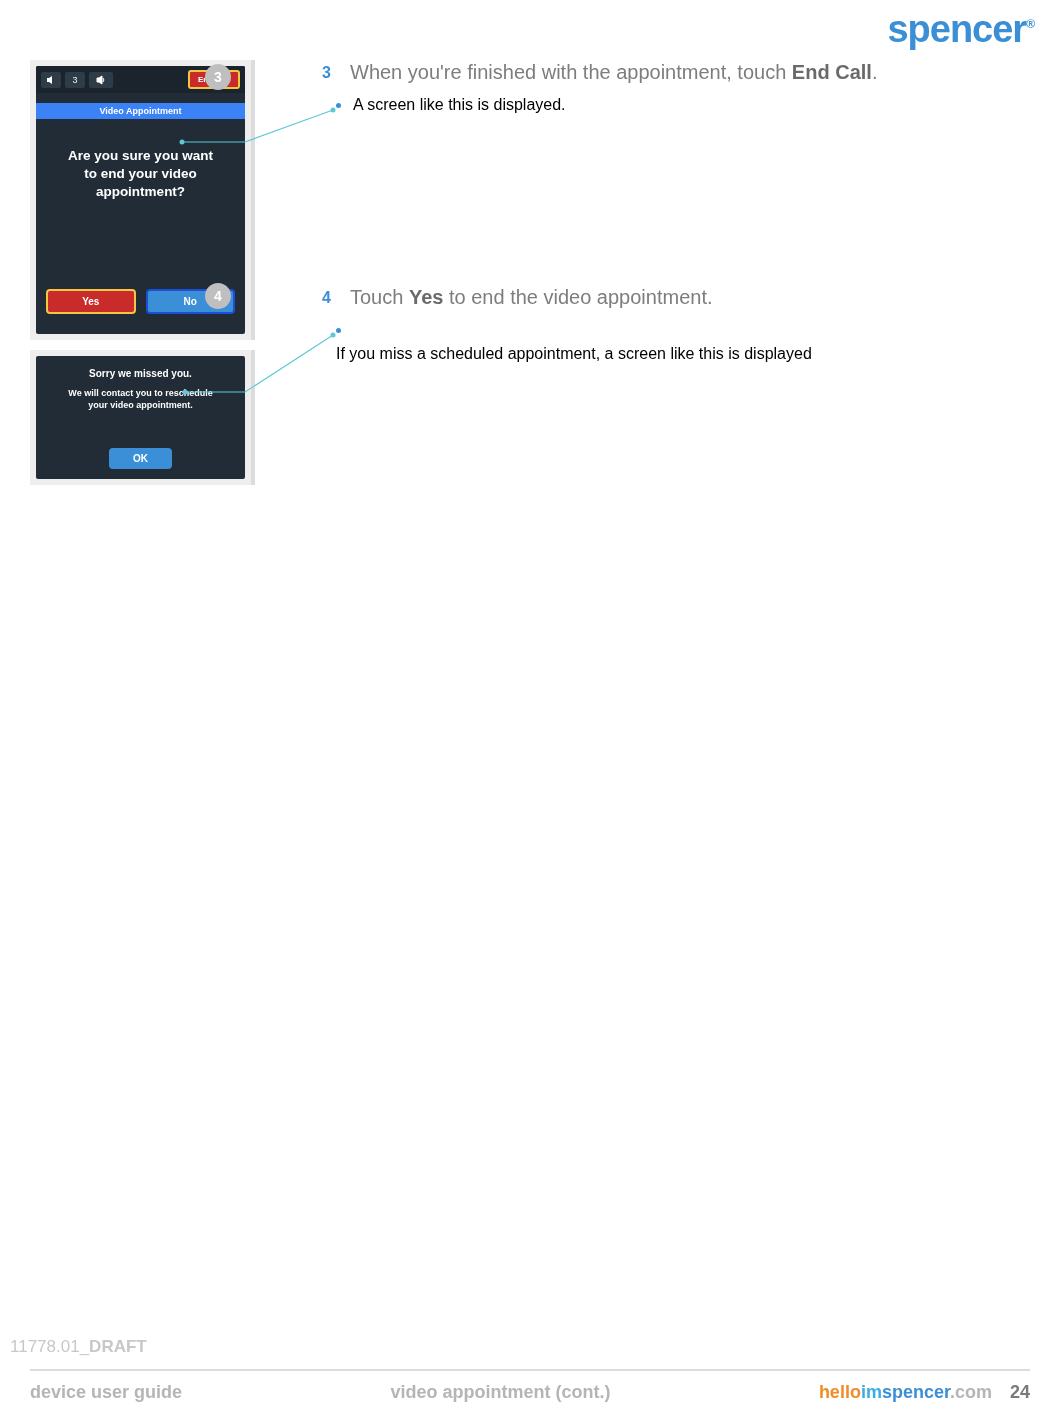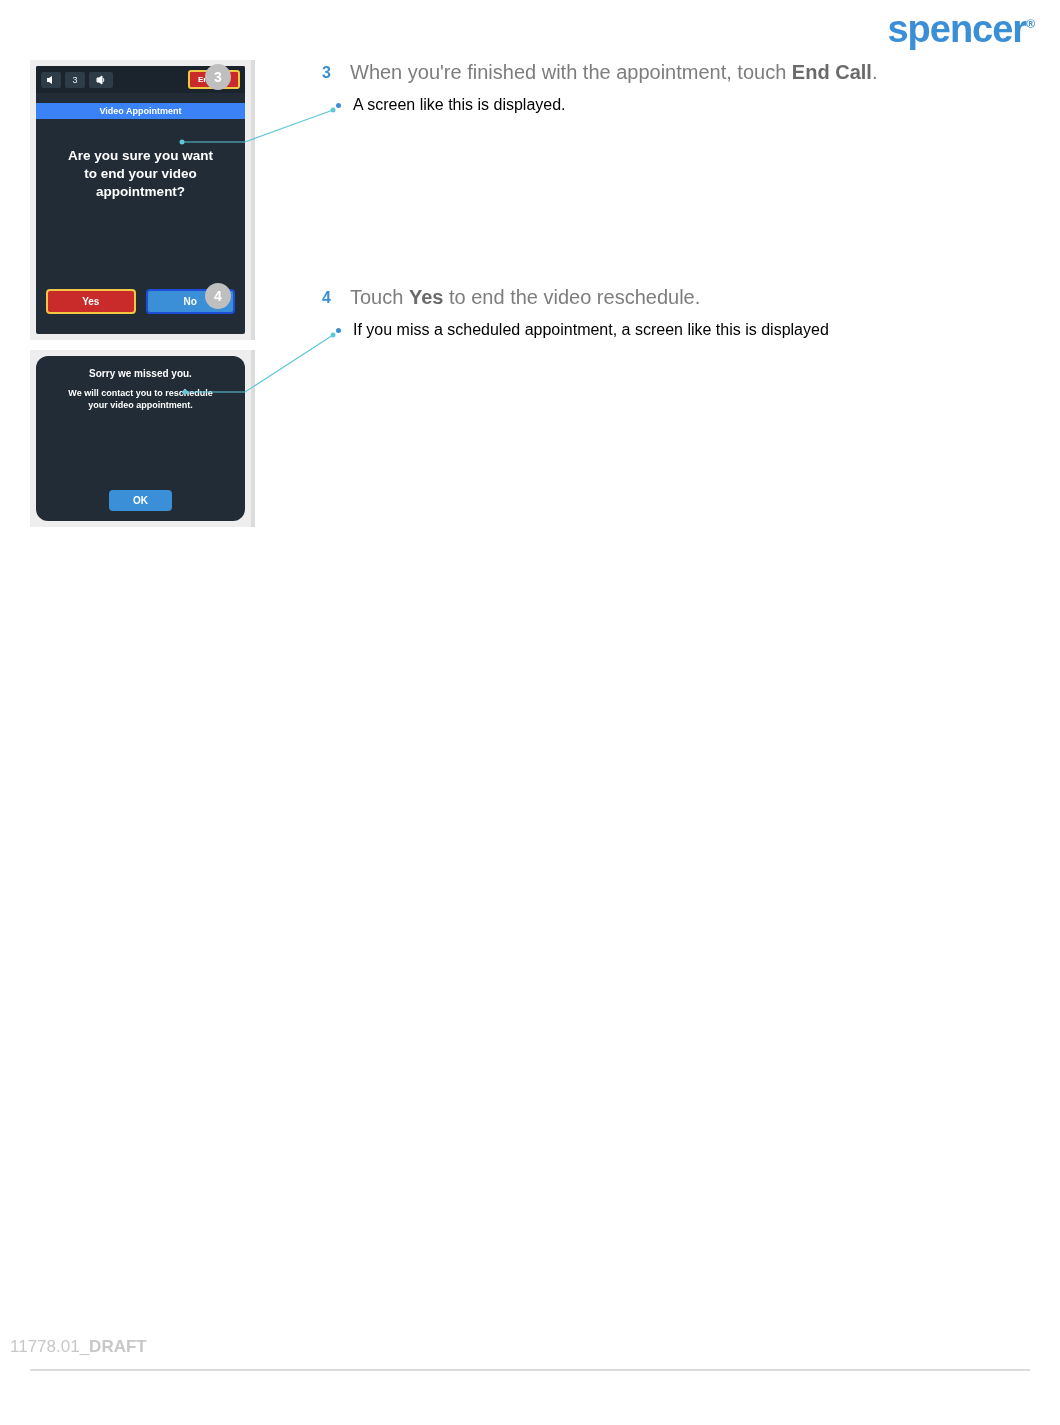--- a/index.html
+++ b/index.html
@@ -24,21 +24,21 @@
   .topbar-left { display: flex; gap: 4px; align-items: center; }
   .end-call { background: #c92a2a; color: #fff; font-size: 8px; font-weight: 700; padding: 3px 8px; border-radius: 3px; border: 2px solid #f2c744; }
   .blue-band { background: #3b82f6; color: #fff; font-size: 9px; font-weight: 600; padding: 3px 5px; margin-top: 10px; }
   .screen1 .q { font-weight: 800; font-size: 13.5px; line-height: 1.35; padding: 28px 30px 22px; }
   .btn-row { display: flex; gap: 10px; justify-content: center; padding: 0 10px 12px; }
   .row-bottom { position: absolute; bottom: 8px; left: 0; right: 0; }
   .pill { flex: 1; border-radius: 4px; padding: 5px 0; font-size: 10px; font-weight: 700; color: #fff; }
   .pill.yes { background: #c92a2a; border: 2px solid #f2c744; }
   .pill.no  { background: #3b8fd6; border: 2px solid #1d4ed8; }
 
-  .screen2 { height: 165px; padding-top: 12px; border-radius: 12px; }
+  .screen2 { height: 123px; padding-top: 12px; }
   .screen2 .t { font-size: 10px; font-weight: 600; margin-bottom: 8px; }
   .screen2 .p { font-size: 9px; font-weight: 700; line-height: 1.35; padding: 0 22px; }
   .ok-row { position: absolute; bottom: 10px; left: 0; right: 0; display: flex; justify-content: center; }
   .ok-btn { background: #3b8fd6; color: #fff; font-size: 10px; font-weight: 700; padding: 5px 24px; border-radius: 4px; }
 
   
   .badge { position: absolute; width: 26px; height: 26px; border-radius: 50%; background: #bfbfbf; color: #fff; font-size: 14px; font-weight: 700; display: flex; align-items: center; justify-content: center; }
   .badge.b3 { top: 64px; left: 205px; }
   .badge.b4 { top: 283px; left: 205px; }
 
@@ -50,21 +50,21 @@
   .step .n { color: #3b8fd6; font-weight: 700; font-size: 16px; padding-top: 3px; min-width: 14px; }
   .step .t { color: #7d7d7d; font-size: 20px; }
   .step .t strong { color: #6a6a6a; font-weight: 700; }
   .sub { position: absolute; display: flex; gap: 12px; align-items: flex-start; }
   .sub .dot { width: 5px; height: 5px; border-radius: 50%; background: #3b8fd6; margin-top: 7px; flex: 0 0 5px; }
   .sub .t { color: #000000; font-size: 16px; }
 
   .step3 { top: 61px; left: 322px; right: 30px; }
   .sub3  { top: 96px; left: 336px; right: 30px; }
   .step4 { top: 286px; left: 322px; right: 30px; }
-  .sub4  { top: 321px; left: 336px; right: 30px; }
+  .sub4  { top: 321px; left: 336px; right: 30px; flex-direction: column; }
 
   
   .draft { position: absolute; left: 10px; bottom: 68px; color: #c8c8c8; font-size: 17px; font-weight: 400; }
   .draft .d { font-weight: 800; }
   .divider { position: absolute; left: 30px; right: 30px; bottom: 54px; border-top: 2px solid #dcdcdc; }
   .footer { position: absolute; left: 30px; right: 30px; bottom: 22px; display: flex; justify-content: space-between; align-items: center; color: #b5b5b5; font-size: 18px; font-weight: 700; }
   .footer .ctr { color: #b5b5b5; }
   .footer .rgt { display: flex; gap: 18px; align-items: baseline; }
   .url .hello { color: #f28c28; }
   .url .im    { color: #3baee0; }
@@ -146,25 +146,35 @@
     </div>
   </div>
   <div class="sub sub3">
     <div class="dot"></div>
     <div class="t">A screen like this is displayed.</div>
   </div>
 
   <div class="step step4">
     <div class="n">4</div>
     <div class="t">
-      <span>Touch </span><strong>Yes</strong><span> to end the video reschedule.</span>
+      <span>Touch </span><strong>Yes</strong><span> to end the video appointment.</span>
     </div>
   </div>
   <div class="sub sub4">
     <div class="dot"></div>
     <div class="t">If you miss a scheduled appointment, a screen like this is displayed</div>
   </div>
 
   <div class="draft">
     <span>11778.01_</span><span class="d">DRAFT</span>
   </div>
   <div class="divider"></div>
+  <div class="footer">
+    <div>device user guide</div>
+    <div class="ctr">video appointment (cont.)</div>
+    <div class="rgt">
+      <span class="url">
+        <span class="hello">hello</span><span class="im">im</span><span class="sp">spencer</span><span class="dot">.com</span>
+      </span>
+      <span class="pg">24</span>
+    </div>
+  </div>
 </div>
 
 </body></html>

